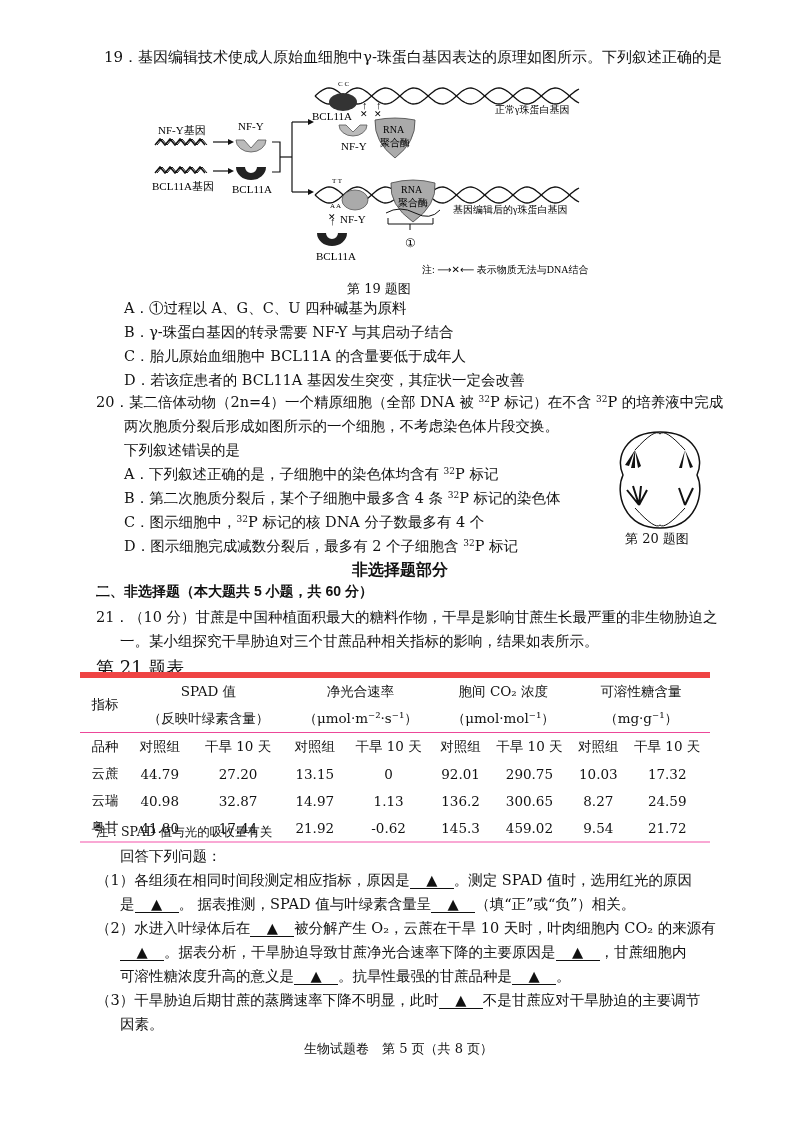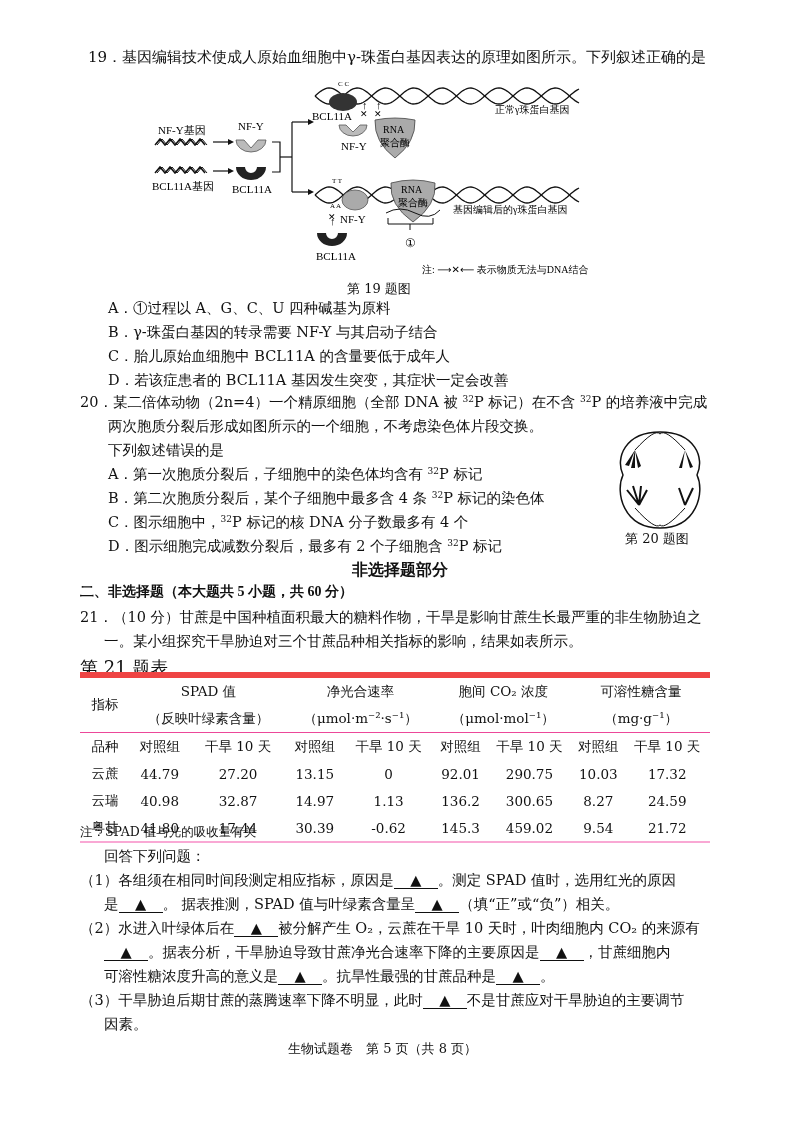--- a/index.html
+++ b/index.html
@@ -1,18 +1,18 @@
 <!DOCTYPE html>
 <html><head>
 <meta charset="utf-8">
 <style>
   html, body { margin: 0; padding: 0; background: #ffffff; }
   body { width: 800px; height: 1131px; position: relative; overflow: hidden;
          font-family: "DejaVu Serif", "Liberation Serif", serif; color: #111; font-size: 14.5px; }
-  .line { position: absolute; white-space: nowrap; }
+  .line { position: absolute; white-space: nowrap; margin-left: 16px; }
   sup { font-size: 9px; vertical-align: 5px; }
   .blank { display: inline-block; border-bottom: 1px solid #111; min-width: 44px; text-align: center; }
   .fig19 { position: absolute; left: 150px; top: 80px; width: 450px; height: 200px; }
   .fig20 { position: absolute; left: 605px; top: 430px; width: 110px; height: 100px; }
   .caption { position: absolute; font-size: 13px; }
   .section-title { position: absolute; left: 0; width: 800px; text-align: center; top: 560px; font-size: 16px; font-weight: bold; font-family: "DejaVu Sans", sans-serif; }
   table.t21 { position: absolute; left: 80px; top: 672px; width: 630px; border-collapse: collapse; font-size: 13.5px; }
   table.t21 td { text-align: center; padding: 0; height: 27px; }
   table.t21 .topline { border-top: 6px solid #ef4444; }
   table.t21 .midline { border-top: 1px solid #ec4899; }
@@ -100,21 +100,21 @@
 <div class="line" style="left:108px; top:299px;">A．①过程以 A、G、C、U 四种碱基为原料</div>
 <div class="line" style="left:108px; top:323px;">B．γ-珠蛋白基因的转录需要 NF-Y 与其启动子结合</div>
 <div class="line" style="left:108px; top:347px;">C．胎儿原始血细胞中 BCL11A 的含量要低于成年人</div>
 <div class="line" style="left:108px; top:371px;">D．若该症患者的 BCL11A 基因发生突变，其症状一定会改善</div>
 
 <div class="line" style="left:80px; top:393px;">
   <span>20．某二倍体动物（2n=4）一个精原细胞（全部 DNA 被 </span><sup>32</sup><span>P 标记）在不含 </span><sup>32</sup><span>P 的培养液中完成</span>
 </div>
 <div class="line" style="left:108px; top:417px;">两次胞质分裂后形成如图所示的一个细胞，不考虑染色体片段交换。</div>
 <div class="line" style="left:108px; top:441px;">下列叙述错误的是</div>
-<div class="line" style="left:108px; top:465px;"><span>A．第一次胞质分裂后，子细胞中的染色体均含有 </span><sup>32</sup><span>P 标记</span></div>
+<div class="line" style="left:108px; top:465px;"><span>A．下列叙述正确的是，子细胞中的染色体均含有 </span><sup>32</sup><span>P 标记</span></div>
 <div class="line" style="left:108px; top:489px;"><span>B．第二次胞质分裂后，某个子细胞中最多含 4 条 </span><sup>32</sup><span>P 标记的染色体</span></div>
 <div class="line" style="left:108px; top:513px;"><span>C．图示细胞中，</span><sup>32</sup><span>P 标记的核 DNA 分子数最多有 4 个</span></div>
 <div class="line" style="left:108px; top:537px;"><span>D．图示细胞完成减数分裂后，最多有 2 个子细胞含 </span><sup>32</sup><span>P 标记</span></div>
 
 <svg class="fig20" viewBox="0 0 110 100">
   <path d="M55,2 C90,2 100,28 92,45 C100,62 92,98 55,98 C18,98 10,62 18,45 C10,28 20,2 55,2 Z" fill="none" stroke="#111" stroke-width="1.5"></path>
   <path d="M30,20 Q50,-2 55,4 Q60,-2 80,20" stroke="#111" fill="none" stroke-width="1"></path>
   <path d="M30,78 Q50,100 55,95 Q60,100 80,78" stroke="#111" fill="none" stroke-width="1"></path>
   <g>
     <path d="M30,20 L20,35 L24,36 Z M30,20 L26,38 L30,38 Z M30,20 L33,38 L36,36 Z" fill="#111"></path>
@@ -125,21 +125,21 @@
   <g>
     <path d="M34,75 L22,60 M34,75 L28,56 M34,75 L36,56 M34,75 L42,60" stroke="#111" stroke-width="2" fill="none"></path>
   </g>
   <g>
     <path d="M80,75 L74,58 M80,75 L88,58" stroke="#111" stroke-width="2" fill="none"></path>
   </g>
 </svg>
 <div class="caption" style="left:625px; top:530px;">第 20 题图</div>
 
 <div class="section-title">非选择题部分</div>
-<div class="line" style="left:80px; top:583px; font-weight:bold; font-family:Liberation Serif, serif; font-size:14px;">二、非选择题（本大题共 5 小题，共 60 分）</div>
+<div class="line" style="left:80px; top:583px; font-weight:bold; font-family:Liberation Sans, sans-serif; font-size:14px;">二、非选择题（本大题共 5 小题，共 60 分）</div>
 
 <div class="line" style="left:80px; top:608px;">21．（10 分）甘蔗是中国种植面积最大的糖料作物，干旱是影响甘蔗生长最严重的非生物胁迫之</div>
 <div class="line" style="left:104px; top:632px;">一。某小组探究干旱胁迫对三个甘蔗品种相关指标的影响，结果如表所示。</div>
 <div class="line" style="left:80px; top:656px; font-size:18px;">第 21 题表</div>
 
 <table class="t21">
   <tbody>
       <tr class="topline">
     <td rowspan="2" style="width:50px;">指标</td>
     <td colspan="2">SPAD 值</td>
@@ -183,21 +183,21 @@
     <td>1.13</td>
     <td>136.2</td>
     <td>300.65</td>
     <td>8.27</td>
     <td>24.59</td>
   </tr>
   <tr class="botline">
     <td>粤甘</td>
     <td>41.80</td>
     <td>17.44</td>
-    <td>30.39</td>
+    <td>21.92</td>
     <td>-0.62</td>
     <td>145.3</td>
     <td>459.02</td>
     <td>9.54</td>
     <td>21.72</td>
   </tr>
 </tbody>
   </table>
 
 <div class="line" style="left:80px; top:824px; font-size:12.5px;">注：SPAD 值与光的吸收量有关</div>

